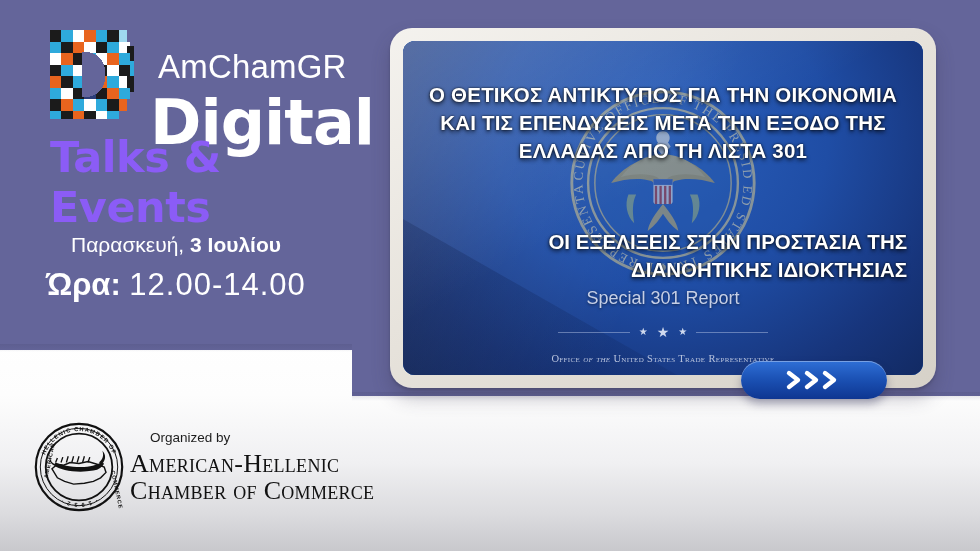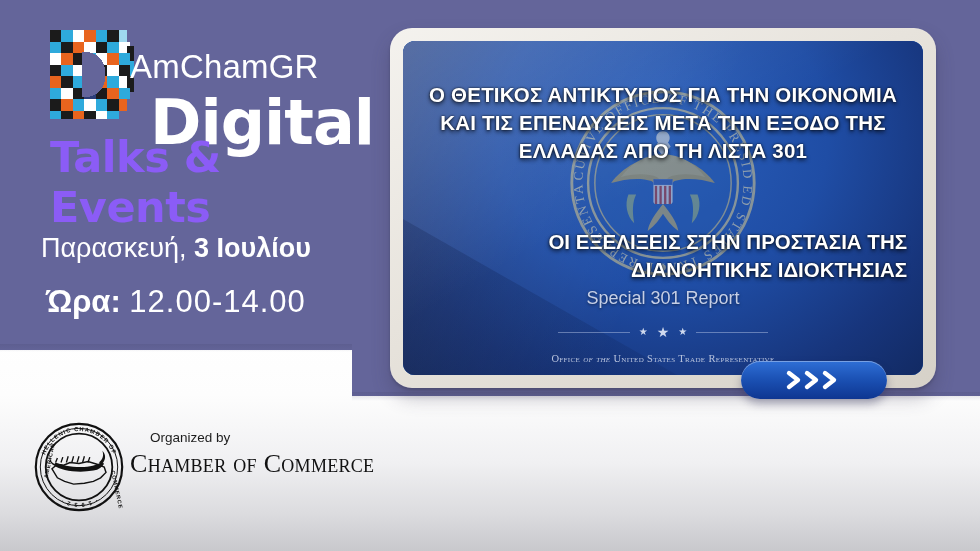--- a/index.html
+++ b/index.html
@@ -31,44 +31,44 @@
     background:linear-gradient(180deg,rgba(70,70,110,.20),rgba(70,70,110,0));
   }
 
   
   .brand{position:absolute;left:0;top:0;width:352px;height:350px;}
 
   .logo-row{position:absolute;left:46px;top:26px;width:290px;height:100px;}
   .pixel-d{position:absolute;left:0;top:0;width:92px;height:97px;}
   .pixel-d svg{display:block;}
   .amchamgr{
-    position:absolute;left:84px;top:22px;
+    position:absolute;left:112px;top:22px;
     color:#ffffff;font-size:33px;font-weight:400;letter-spacing:.2px;
     font-family:"Liberation Sans",sans-serif;
   }
   .digital{
     position:absolute;left:104px;top:66px;
     color:#ffffff;font-size:62px;font-weight:700;letter-spacing:-1px;line-height:1;
     font-family:"DejaVu Sans",sans-serif;
   }
   .talks{
     position:absolute;left:50px;top:132px;
     color:#8b5cf6;font-size:43px;font-weight:700;letter-spacing:-.5px;
     font-family:"DejaVu Sans",sans-serif;
   }
 
   .when{position:absolute;left:0;top:232px;width:352px;text-align:center;}
   .when-line1{
-    color:#ffffff;font-size:27px;line-height:1.2;white-space:nowrap;
+    color:#ffffff;font-size:21px;line-height:1.2;white-space:nowrap;
     font-family:"Liberation Sans",sans-serif;
   }
   .when-line1 .strong{font-weight:700;}
   .when-line1 .light{font-weight:300;}
   .when-line2{
-    margin-top:19px;color:#ffffff;font-size:31px;line-height:1.2;white-space:nowrap;
+    margin-top:9px;color:#ffffff;font-size:31px;line-height:1.2;white-space:nowrap;
     font-family:"Liberation Sans",sans-serif;
   }
   .when-line2 .strong{font-weight:700;}
   .when-line2 .light{font-weight:300;letter-spacing:1px;}
 
   
   .tv{
     position:absolute;left:390px;top:28px;width:546px;height:360px;
     border-radius:22px;
     background:linear-gradient(150deg,#f4f2ee 0%,#e7e3dc 45%,#d6d1c8 100%);
@@ -380,19 +380,20 @@
           <path d="M20,52 L26,47 L33,48 L40,45 L50,46 L60,44 L70,47 L78,50 L80,56 L74,62 L66,66 L56,68 L44,69 L34,66 L26,62 Z" fill="none" stroke="#111" stroke-width="1.6"></path>
 
           <path d="M22,48 C30,54 48,57 66,54 C72,53 76,50 78,46 L74,45 C70,48 62,50 52,50 C40,50 30,48 24,45 Z" fill="#111"></path>
           <path d="M24,45 L26,40 M30,45 L32,39 M36,45 L38,38 M42,45 L44,38 M48,45 L50,38 M54,45 L56,38 M60,45 L62,39" stroke="#111" stroke-width="1.5"></path>
           <path d="M76,46 C80,42 80,36 76,32 C78,38 76,42 72,45 Z" fill="#111"></path>
           <path d="M22,48 C18,46 16,42 18,38 C18,43 20,46 24,47 Z" fill="#111"></path>
         </svg>
       </div>
       <div class="organized">Organized by</div>
       <div class="ahcc">
+        <div>American-Hellenic</div>
         <div>Chamber of Commerce</div>
       </div>
     </div>
 
   </div>
 
 </div>
 
 </body></html>

